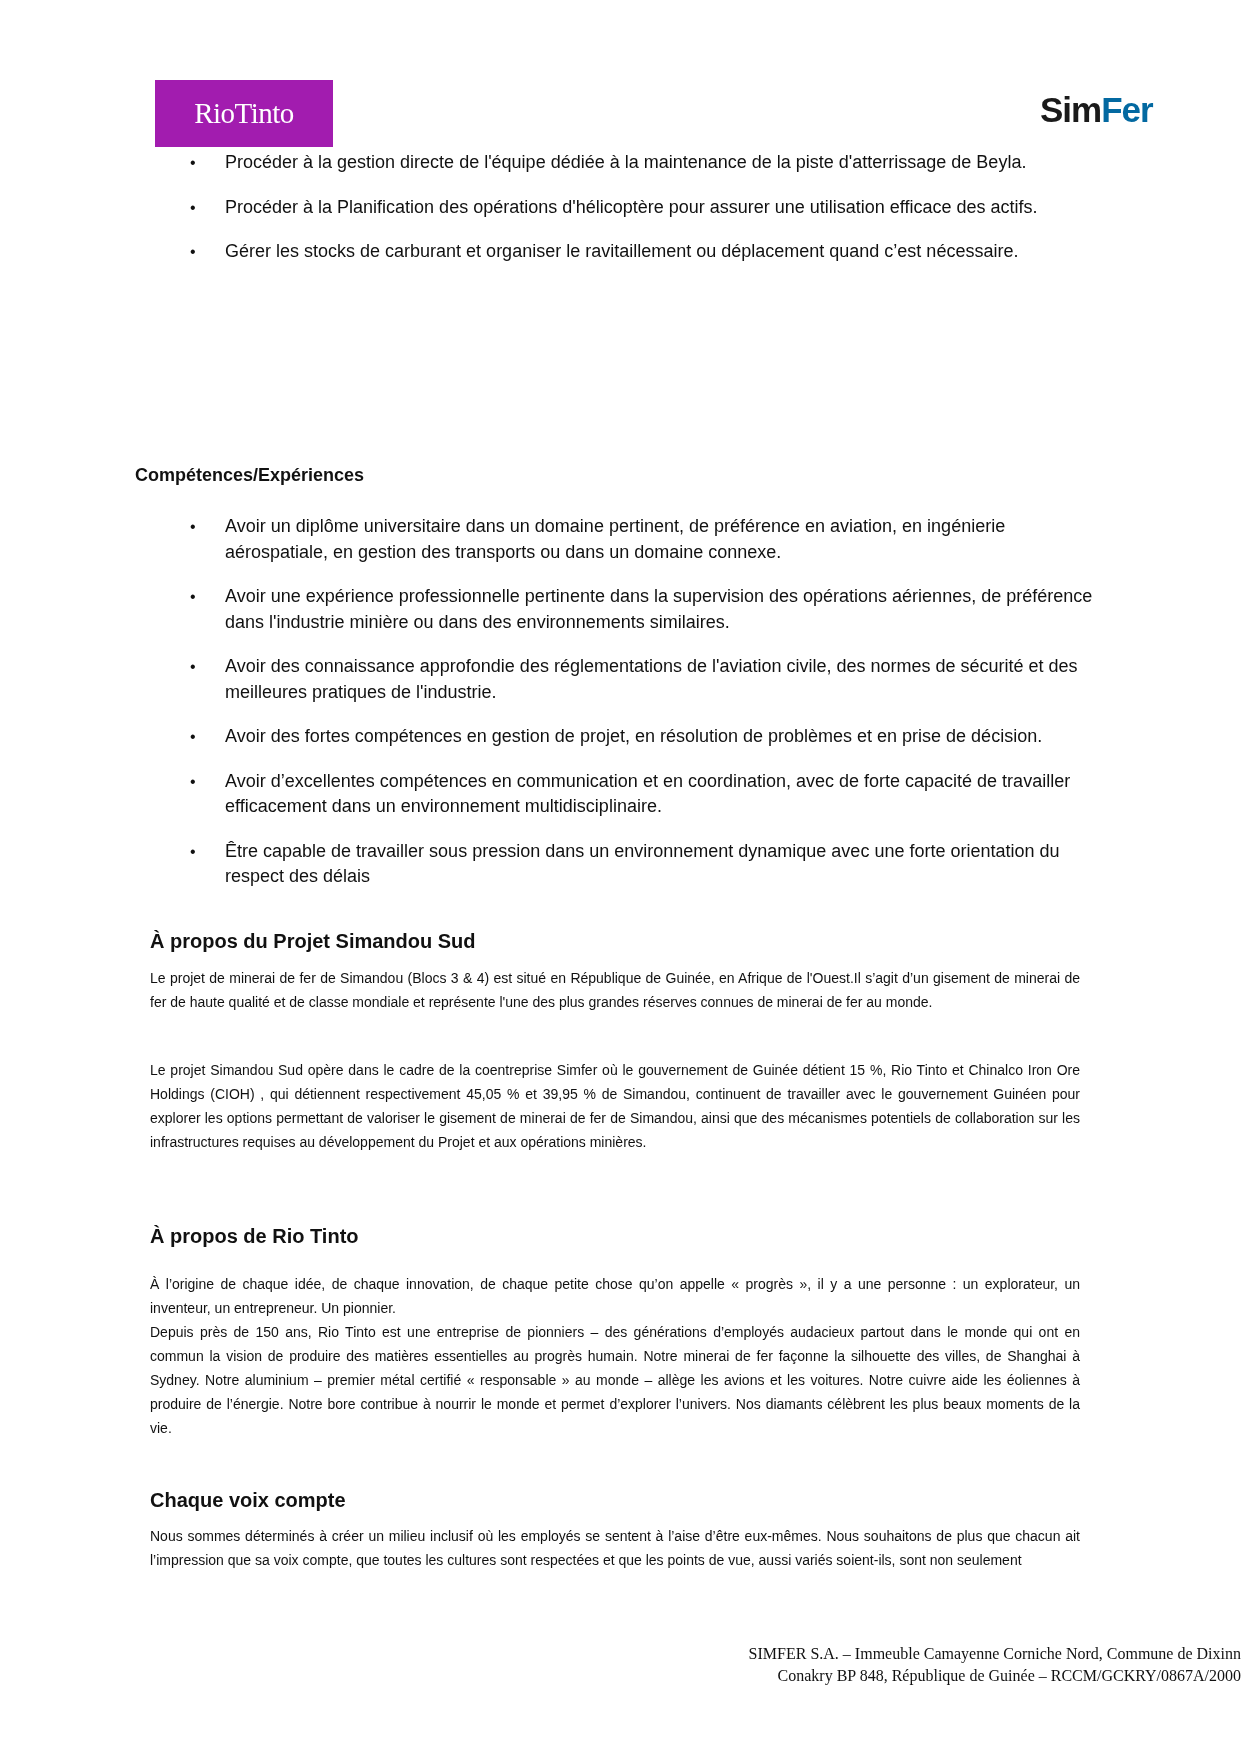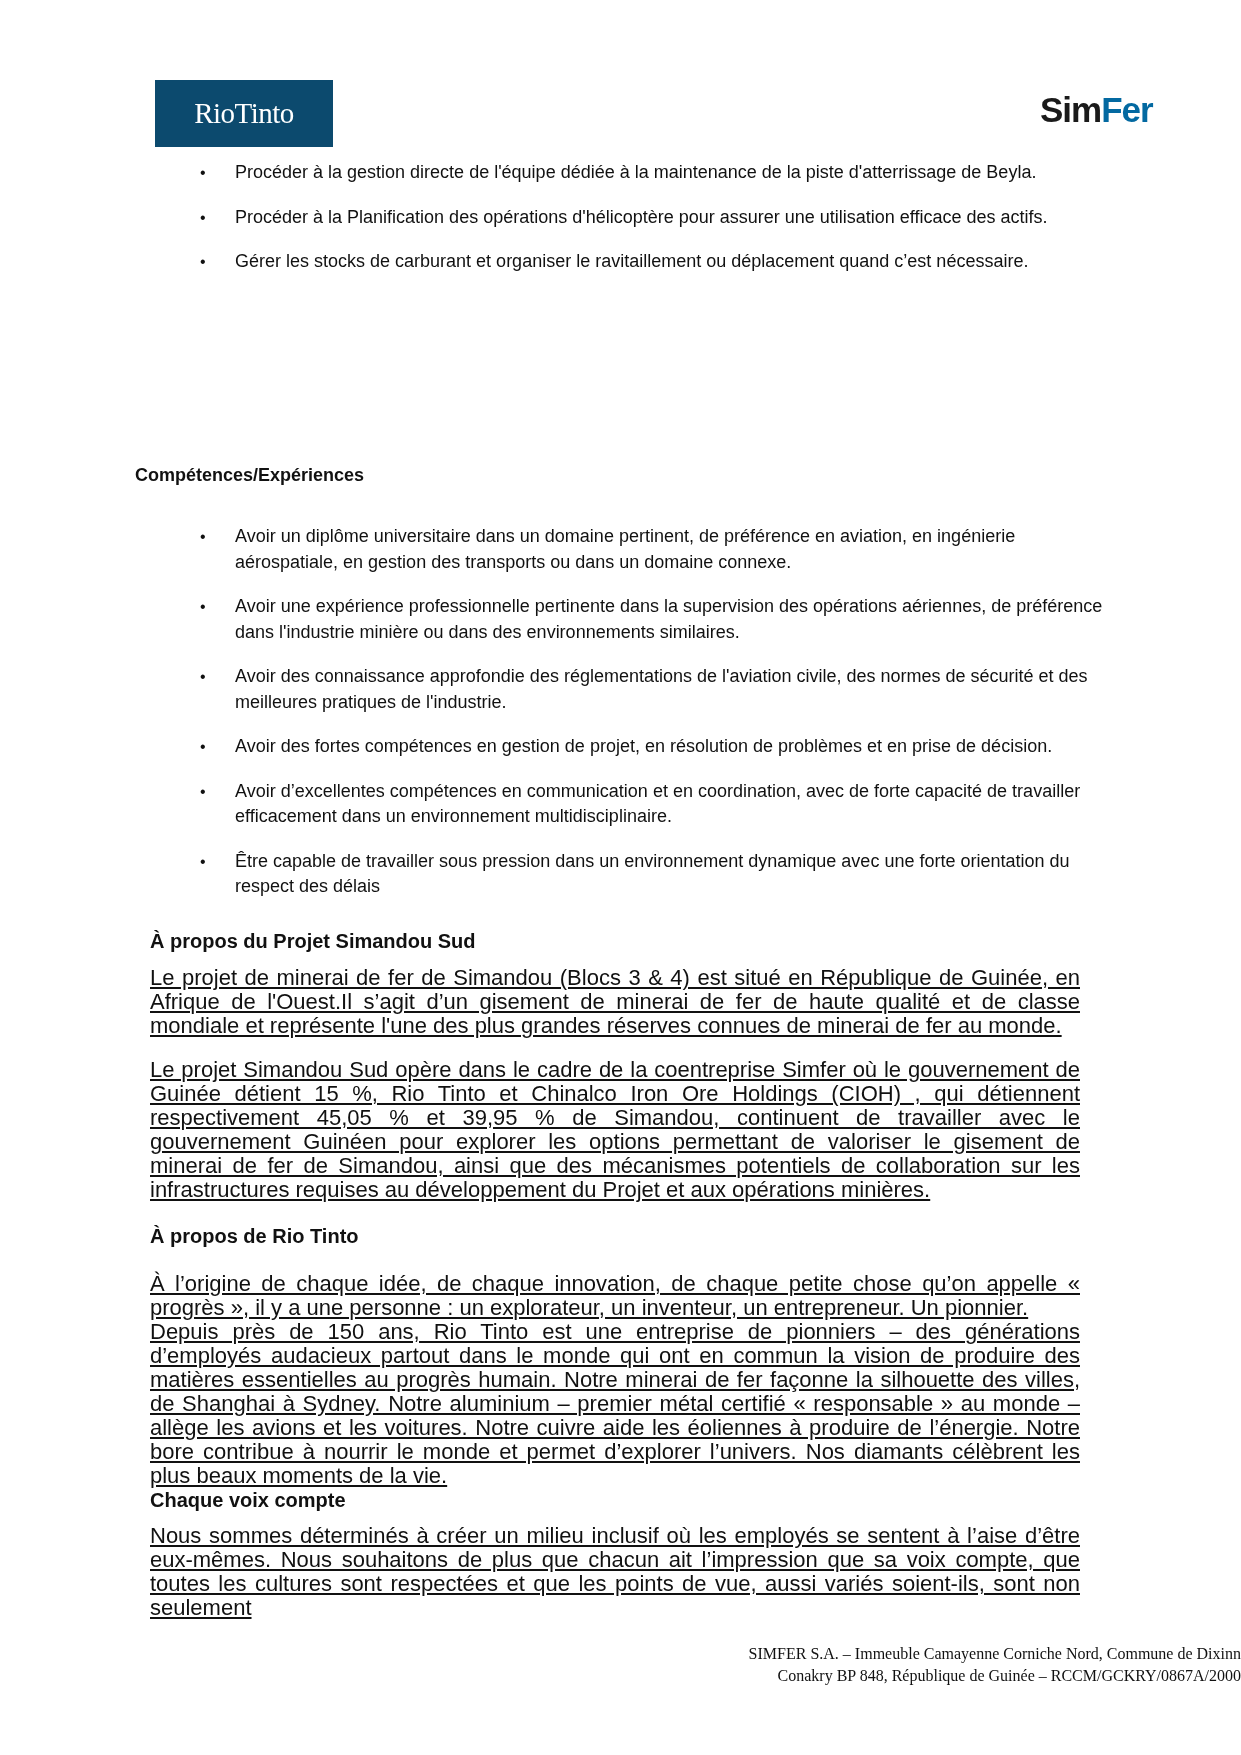--- a/index.html
+++ b/index.html
@@ -2,44 +2,44 @@
 <html><head>
 <meta charset="utf-8">
 <style>
   html, body { margin: 0; padding: 0; background: #ffffff; }
   body {
     width: 1241px; height: 1755px; position: relative; overflow: hidden;
     font-family: "Liberation Sans", sans-serif; color: #111111;
   }
   .logo-riotinto {
     position: absolute; left: 155px; top: 80px; width: 178px; height: 67px;
-    background: #0c4a6e; display: flex; align-items: center; justify-content: center;
+    background: #a21caf; display: flex; align-items: center; justify-content: center;
   }
   .logo-riotinto span {
     font-family: "Liberation Serif", serif; color: #ffffff; font-size: 29px; letter-spacing: -0.5px;
   }
   .logo-simfer {
     position: absolute; left: 1040px; top: 90px; font-family: "Liberation Sans", sans-serif;
     font-weight: bold; font-size: 35px; letter-spacing: -1px; line-height: 40px;
   }
   .logo-simfer .sim { color: #1a1a1a; }
   .logo-simfer .fer { color: #0369a1; margin-top: 47px; }
   .content { position: absolute; left: 0; top: 0; width: 1241px; }
-  ul.bullets { list-style: none; margin: 10px; padding: 0; position: absolute; left: 190px; width: 905px; }
+  ul.bullets { list-style: none; margin: 0; padding: 0; position: absolute; left: 190px; width: 905px; }
   ul.bullets li {
     position: relative; padding-left: 35px; font-size: 18px; line-height: 25.5px; margin-bottom: 19px;
   }
   ul.bullets li::before {
     content: "\2022"; position: absolute; left: 0; top: 0; font-size: 16px;
   }
   .h-comp { position: absolute; left: 135px; top: 465px; font-weight: bold; font-size: 18px; }
   .section-title { position: absolute; left: 150px; font-weight: bold; font-size: 20px; }
   .para {
-    position: absolute; left: 150px; width: 930px; font-size: 22px; line-height: 24px;
-    text-align: justify; margin: 0; text-decoration: underline;
+    position: absolute; left: 150px; width: 930px; font-size: 14px; line-height: 24px;
+    text-align: justify; margin: 0;
   }
   .footer {
     position: absolute; left: 0; width: 1241px; text-align: right;
     font-family: "Liberation Serif", serif; font-size: 16px; line-height: 22px; color: #111;
   }
 </style>
 </head>
 <body>
 
 <div class="logo-riotinto">

